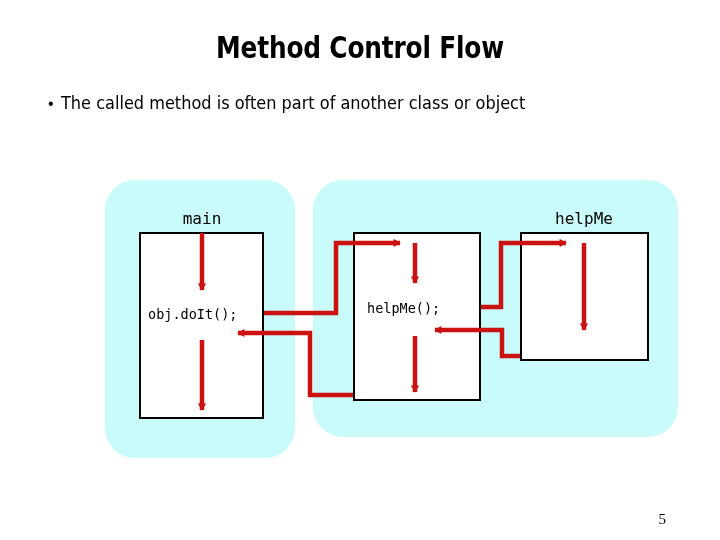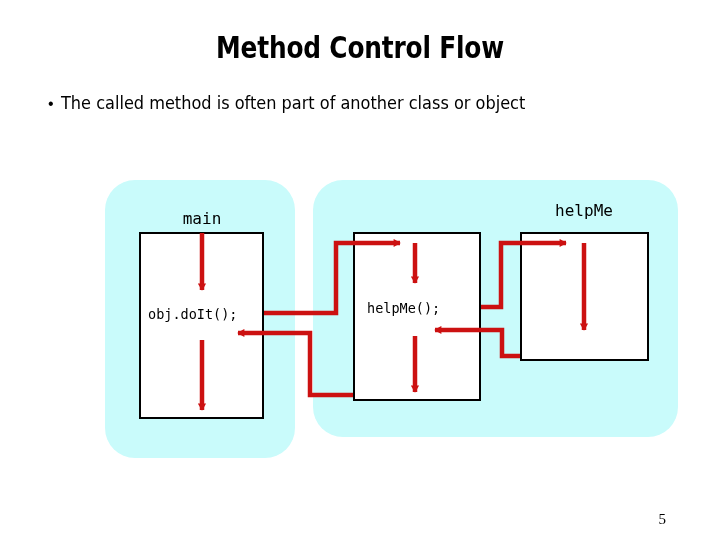--- a/index.html
+++ b/index.html
@@ -119,21 +119,21 @@
 
   <div id="bullet-row">
     <span id="bullet-marker">•</span>
     <span id="bullet-text">The called method is often part of another class or object</span>
   </div>
 
   <div class="panel" id="panel-main"></div>
   <div class="panel" id="panel-object"></div>
 
   <div class="method-label" style="left:140px; top:209px; width:124px;">main</div>
-  <div class="method-label" style="left:520px; top:201px; width:128px;">helpMe</div>
+  <div class="method-label" style="left:520px; top:209px; width:128px;">helpMe</div>
 
   <div class="method-box" style="left:139px; top:232px; width:125px; height:187px;"></div>
   <div class="method-box" style="left:353px; top:232px; width:128px; height:169px;"></div>
   <div class="method-box" style="left:520px; top:232px; width:129px; height:129px;"></div>
 
   <div class="method-code" style="left:148px; top:306px;">obj.doIt();</div>
   <div class="method-code" style="left:367px; top:300px;text-align:center;">helpMe();</div>
 
   <svg id="flow-svg" viewBox="0 0 720 540">
     <defs>

